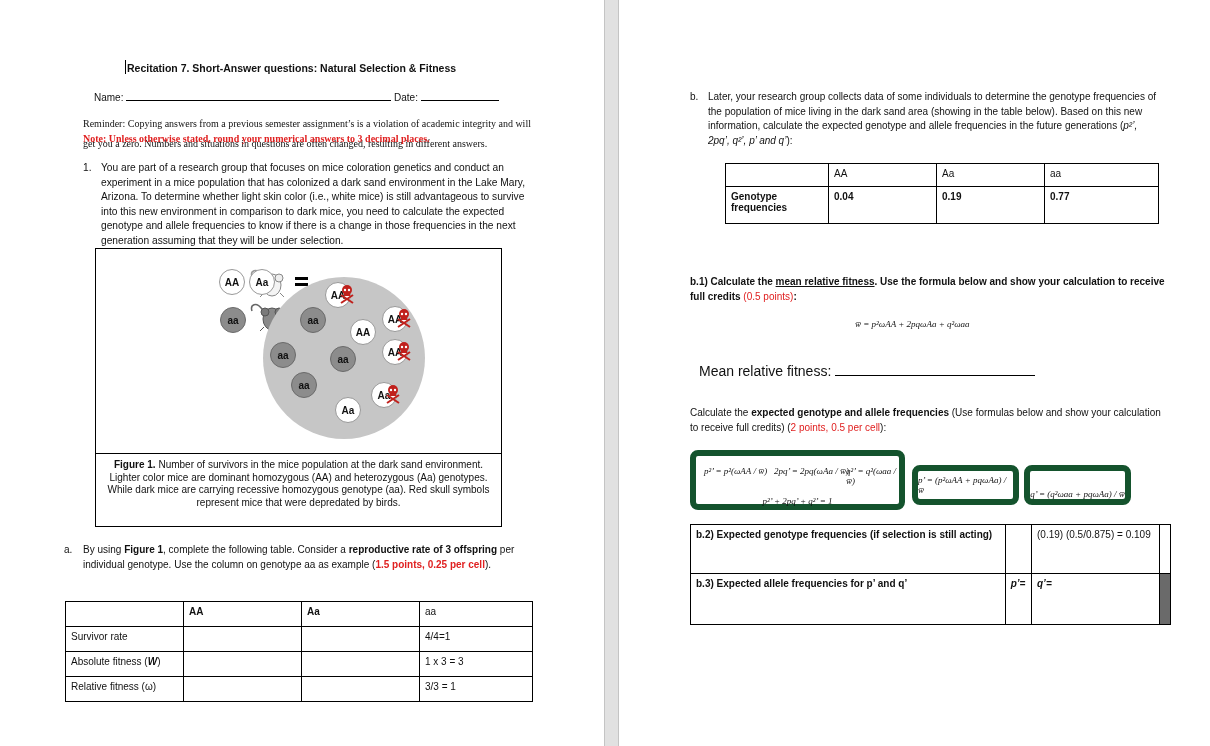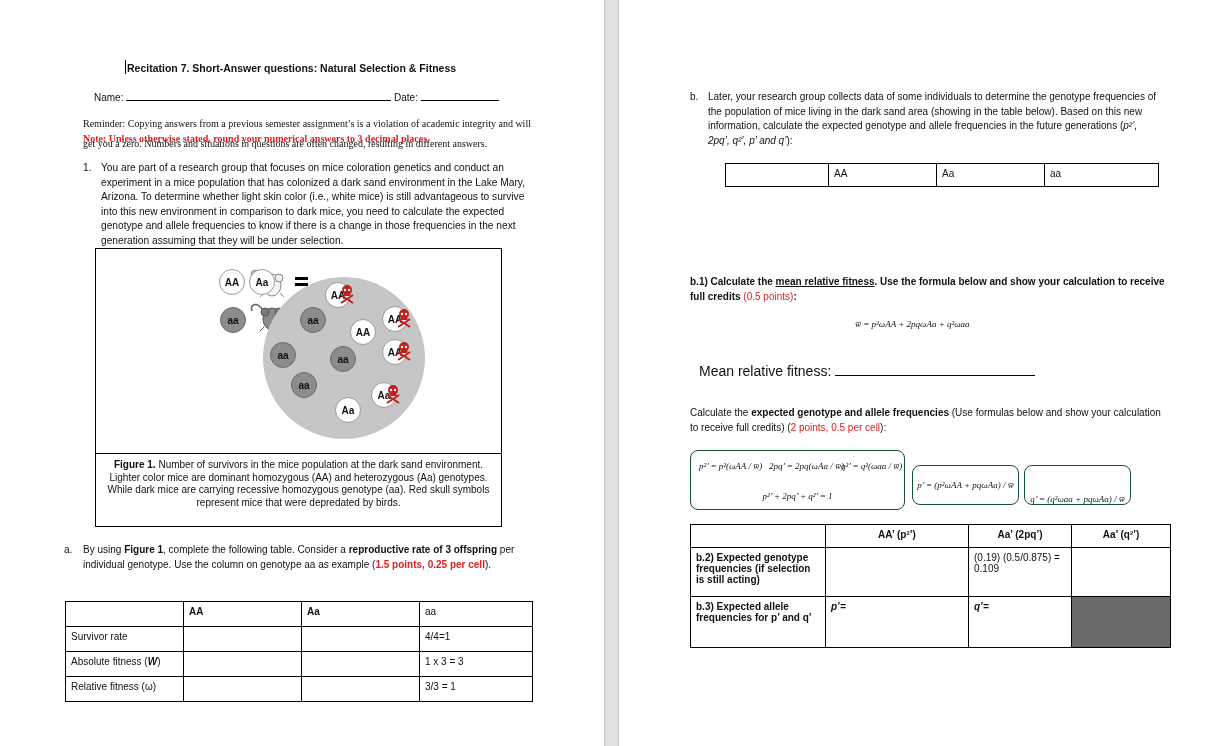--- a/index.html
+++ b/index.html
@@ -36,21 +36,21 @@
   .t3 { left:690px; top:524px; width:481px; }
   .dark { background:#6a6a6a; }
   .b { font-weight:bold; }
   .qb { left:690px; top:90px; width:470px; font-size:10px; line-height:14.5px; }
   .qb .num { position:absolute; left:0; top:0; }
   .qb .txt { position:absolute; left:18px; top:0; width:450px; }
   .b1 { left:690px; top:275px; width:475px; font-size:10px; font-weight:bold; line-height:14.5px; }
   .formula1 { left:855px; top:319px; font-size:9px; font-family:"Liberation Serif", serif; font-style:italic; }
   .mrf { left:699px; top:363px; font-size:14px; }
   .calc { left:690px; top:406px; width:475px; font-size:10px; line-height:14.5px; }
-  .fbox { border:1px solid #14532d; border-radius:8px; position:absolute; font-family:"Liberation Serif", serif; font-style:italic; font-size:9px; box-sizing:border-box; }
+  .fbox { border:6px solid #14532d; border-radius:8px; position:absolute; font-family:"Liberation Serif", serif; font-style:italic; font-size:9px; box-sizing:border-box; }
 </style>
 </head>
 <body>
 
 <div class="page" id="page-left">
   <div class="cursor"></div>
   <div class="abs title">Recitation 7. Short-Answer questions: Natural Selection &amp; Fitness</div>
 
   <div class="abs name-row">
     <span>Name:</span>
@@ -236,20 +236,26 @@
 </div>
 
 <table class="t2">
   <tbody>
       <tr>
     <td style="width:92px;height:14px"></td>
     <td style="width:97px">AA</td>
     <td style="width:97px">Aa</td>
     <td>aa</td>
   </tr>
+  <tr>
+    <td class="b" style="height:28px">Genotype frequencies</td>
+    <td class="b">0.04</td>
+    <td class="b">0.19</td>
+    <td class="b">0.77</td>
+  </tr>
 </tbody>
   </table>
 
 <div class="abs b1"><span>b.1) Calculate the </span><u>mean relative fitness</u><span>. Use the formula below and show your calculation to receive full credits </span><span class="red" style="font-weight:normal">(0.5 points)</span><span>:</span></div>
 
 <div class="abs formula1">w̅  = p²ωAA + 2pqωAa + q²ωaa</div>
 
 <div class="abs mrf">
   <span>Mean relative fitness:</span>
   <span class="uline" style="width:200px"></span>
@@ -274,26 +280,20 @@
 
 <div class="fbox" style="left:912px; top:465px; width:107px; height:40px; display:flex; align-items:center; justify-content:center;">
   <span>p’ = (p²ωAA + pqωAa) / w̅</span>
 </div>
 <div class="fbox" style="left:1024px; top:465px; width:107px; height:40px; display:flex; align-items:flex-end; justify-content:center;">
   <span>q’ = (q²ωaa + pqωAa) / w̅</span>
 </div>
 
 <table class="t3">
   <tbody>
-      <tr>
-    <td style="width:124px;height:14px"></td>
-    <td class="b" style="width:132px;text-align:center">AA’ (p²’)</td>
-    <td class="b" style="width:92px;text-align:center">Aa’ (2pq’)</td>
-    <td class="b" style="text-align:center">Aa’ (q²’)</td>
-  </tr>
   <tr>
     <td class="b" style="height:40px">b.2) Expected genotype frequencies (if selection is still acting)</td>
     <td></td>
     <td>(0.19) (0.5/0.875) = 0.109</td>
     <td></td>
   </tr>
   <tr>
     <td class="b" style="height:42px">b.3) Expected allele frequencies for p’ and q’</td>
     <td class="b" style="font-style:italic">p’=</td>
     <td class="b" style="font-style:italic">q’=</td>

